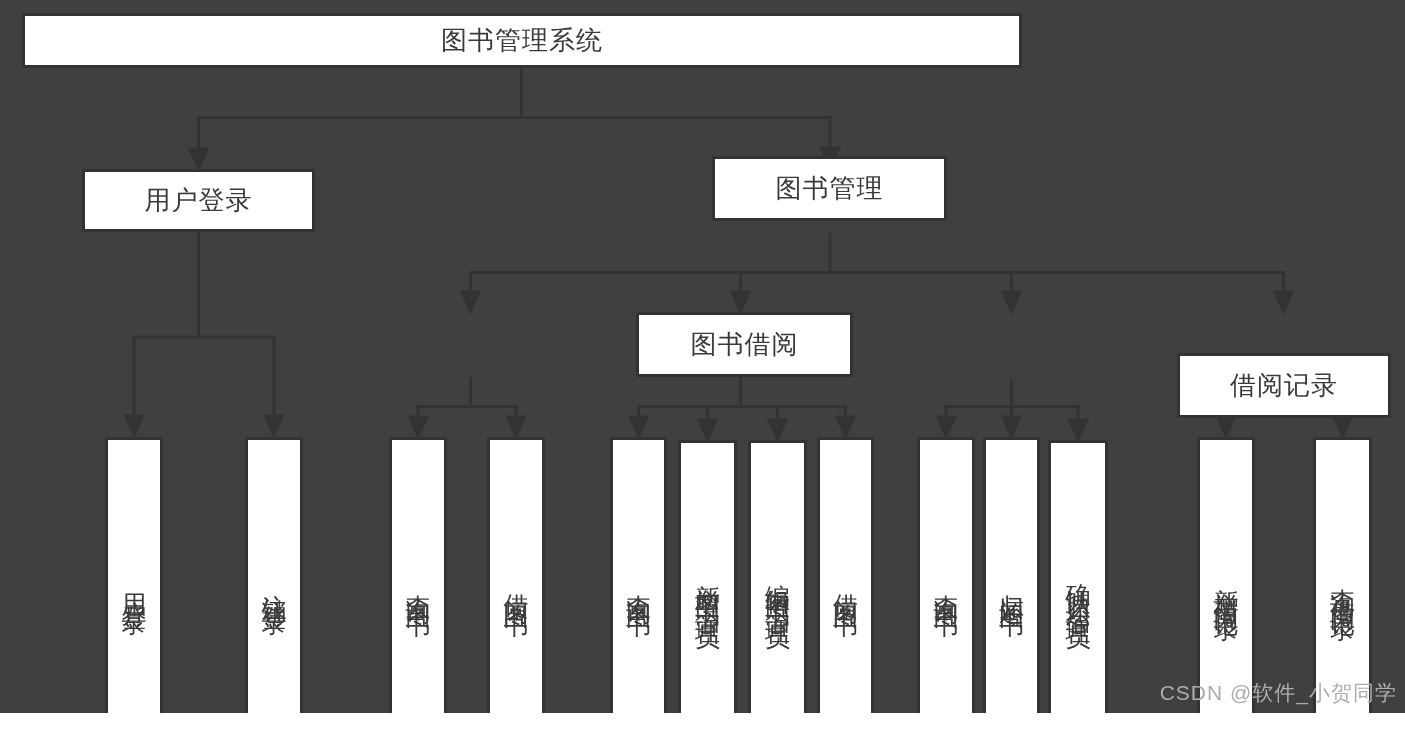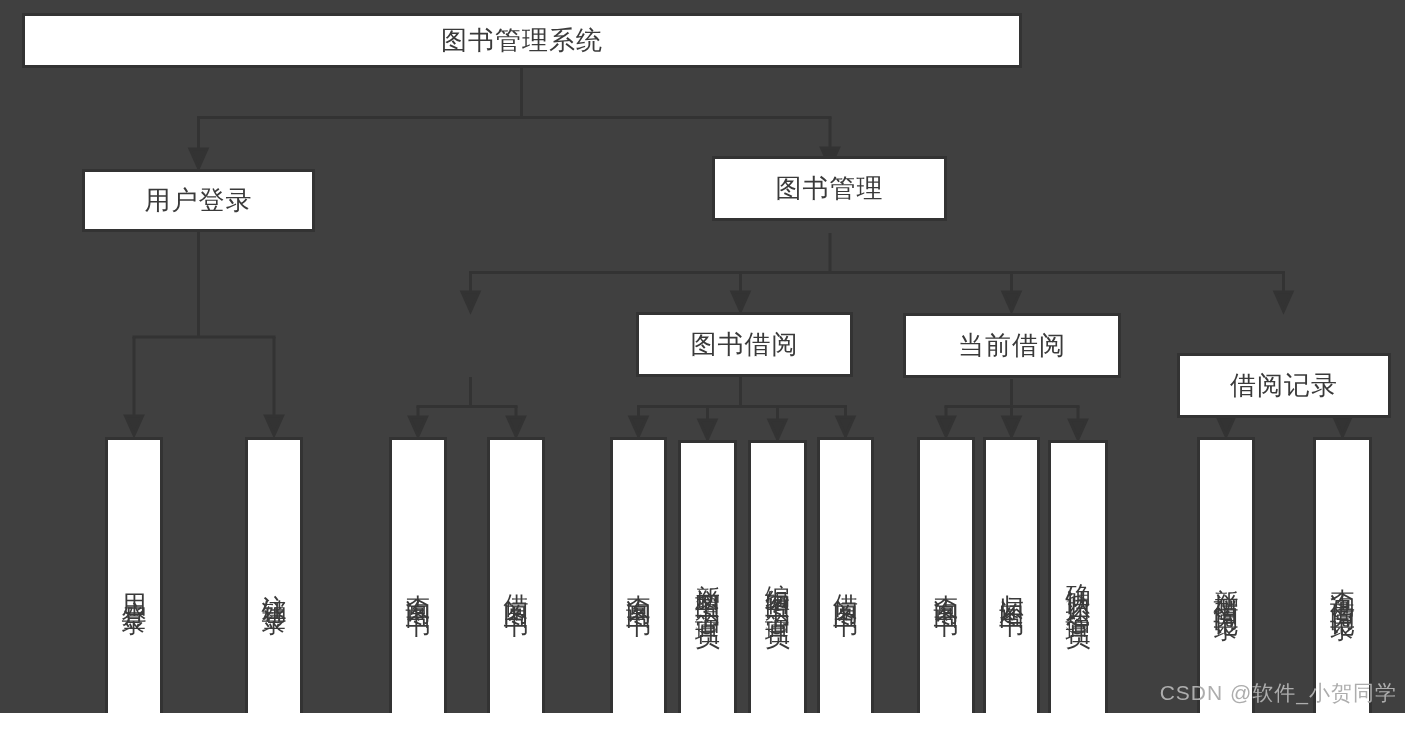--- a/index.html
+++ b/index.html
@@ -127,23 +127,20 @@
   <div class="node" style="left:82px; top:169px; width:233px; height:63px;">
     <span class="hlabel">用户登录</span>
   </div>
   <div class="node" style="left:712px; top:156px; width:235px; height:65px;">
     <span class="hlabel">图书管理</span>
   </div>
 
   <div class="node" style="left:600px; top:312px; width:217px; height:65px;margin-left:36px;">
     <span class="hlabel">图书借阅</span>
   </div>
-  <div class="node" style="left:903px; top:313px; width:218px; height:65px;">
-    <span class="hlabel">当前借阅</span>
-  </div>
   <div class="node" style="left:1177px; top:312px; width:214px; height:65px;margin-top:41px;">
     <span class="hlabel">借阅记录</span>
   </div>
 
   <div class="node" style="left:105px; top:437px; width:58px; height:298px;">
     <span class="vlabel">用户登录</span>
   </div>
   <div class="node" style="left:245px; top:437px; width:58px; height:298px;">
     <span class="vlabel">注销登录</span>
   </div>

